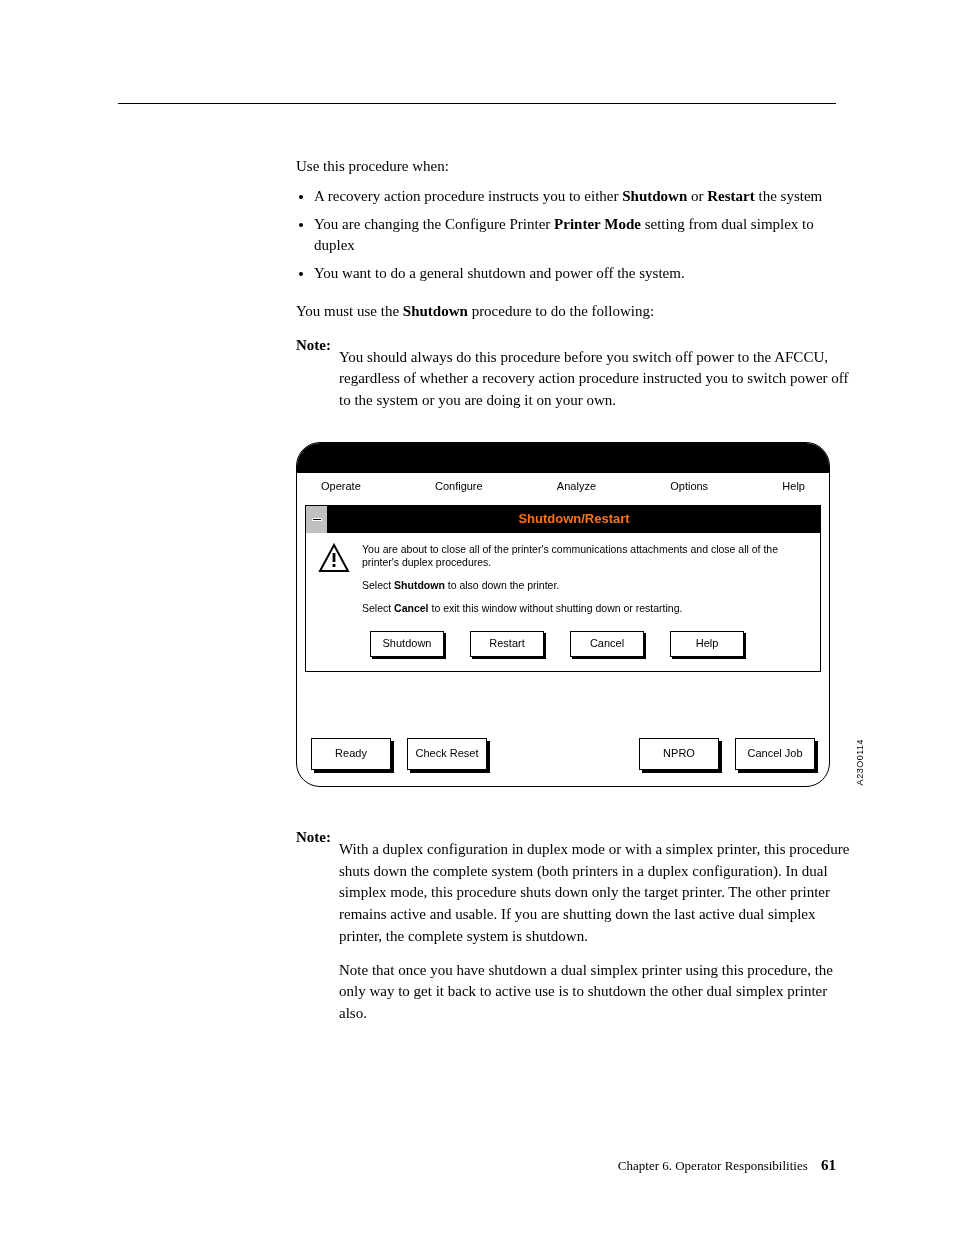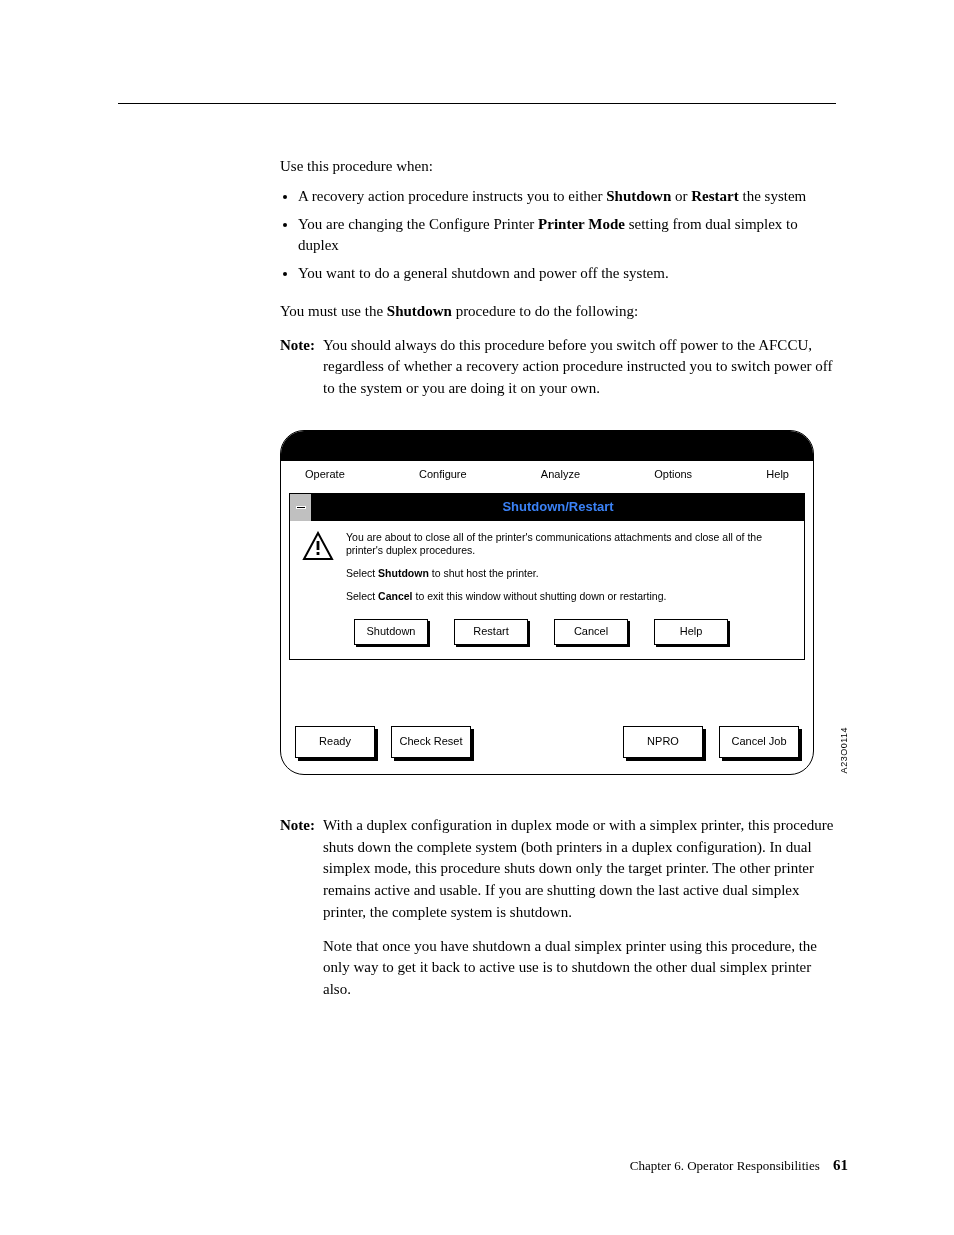--- a/index.html
+++ b/index.html
@@ -16,30 +16,30 @@
   .hr-top {
     position: absolute;
     top: 103px;
     left: 118px;
     width: 718px;
     border-top: 1px solid #000;
   }
   .content {
     position: absolute;
     top: 156px;
-    left: 280px;
+    left: 296px;
     width: 556px;
   }
   .p { margin-bottom: 8px; }
   .ul { margin: 4px 0 16px 0; padding-left: 18px; }
   .ul li { margin-bottom: 6px; list-style-type: disc; }
   .ul li::marker { font-size: 0.9em; }
   .note-row { display: flex; margin-top: 12px; margin-bottom: 20px; }
   .note-label { font-weight: bold; flex-shrink: 0; padding-right: 8px; }
-  .note-body { flex: 1; }
+  .note-body { flex: 1; margin-top: 12px; }
   .note-body .p { margin-bottom: 12px; }
   strong.inline { font-weight: bold; }
 
   
   .figure-wrap {
     position: relative;
     margin: 30px 0 40px 0;
     width: 553px;
   }
   .screen-outer {
@@ -63,21 +63,21 @@
   .menubar span { padding: 0 4px; }
 
   .inner-dialog {
     margin: 4px 8px 6px 8px;
     border: 1.5px solid #000;
   }
   .dialog-titlebar {
     display: flex;
     align-items: stretch;
     background: #000;
-    color: #3b82f6;
+    color: #f97316;
   }
   .sysmenu {
     width: 22px;
     background: #c0c0c0;
     border-right: 1.5px solid #000;
     display: flex;
     align-items: center;
     justify-content: center;
   }
   .sysmenu-dash {
@@ -148,21 +148,21 @@
     font-size: 9px;
     writing-mode: vertical-rl;
     transform: rotate(180deg);
     letter-spacing: 0.5px;
   }
 
   
   .footer {
     position: absolute;
     bottom: 58px;
-    right: 106px;
+    right: 118px;
     font-size: 13px;
   }
   .footer .pg { font-weight: bold; font-size: 15px; margin-left: 10px; }
 </style>
 </head>
 <body>
 
 <div class="hr-top"></div>
 
 <div class="content">
@@ -209,21 +209,21 @@
         </div>
         <div class="dialog-body">
           <div class="dialog-top">
             <svg class="warn-tri" viewBox="0 0 32 30">
               <polygon points="16,2 30,28 2,28" fill="none" stroke="#000" stroke-width="2"></polygon>
               <rect x="14.6" y="10" width="2.8" height="9" fill="#000"></rect>
               <rect x="14.6" y="21" width="2.8" height="3" fill="#000"></rect>
             </svg>
             <div class="dialog-msgs">
               <p>You are about to close all of the printer's communications attachments and close all of the printer's duplex procedures.</p>
-              <p><span>Select </span><strong>Shutdown</strong><span> to shut host the printer.</span></p>
+              <p><span>Select </span><strong>Shutdown</strong><span> to also down the printer.</span></p>
               <p><span>Select </span><strong>Cancel</strong><span> to exit this window without shutting down or restarting.</span></p>
             </div>
           </div>
           <div class="dlg-btn-row">
             <div class="dlg-btn">Shutdown</div>
             <div class="dlg-btn">Restart</div>
             <div class="dlg-btn">Cancel</div>
             <div class="dlg-btn">Help</div>
           </div>
         </div>

